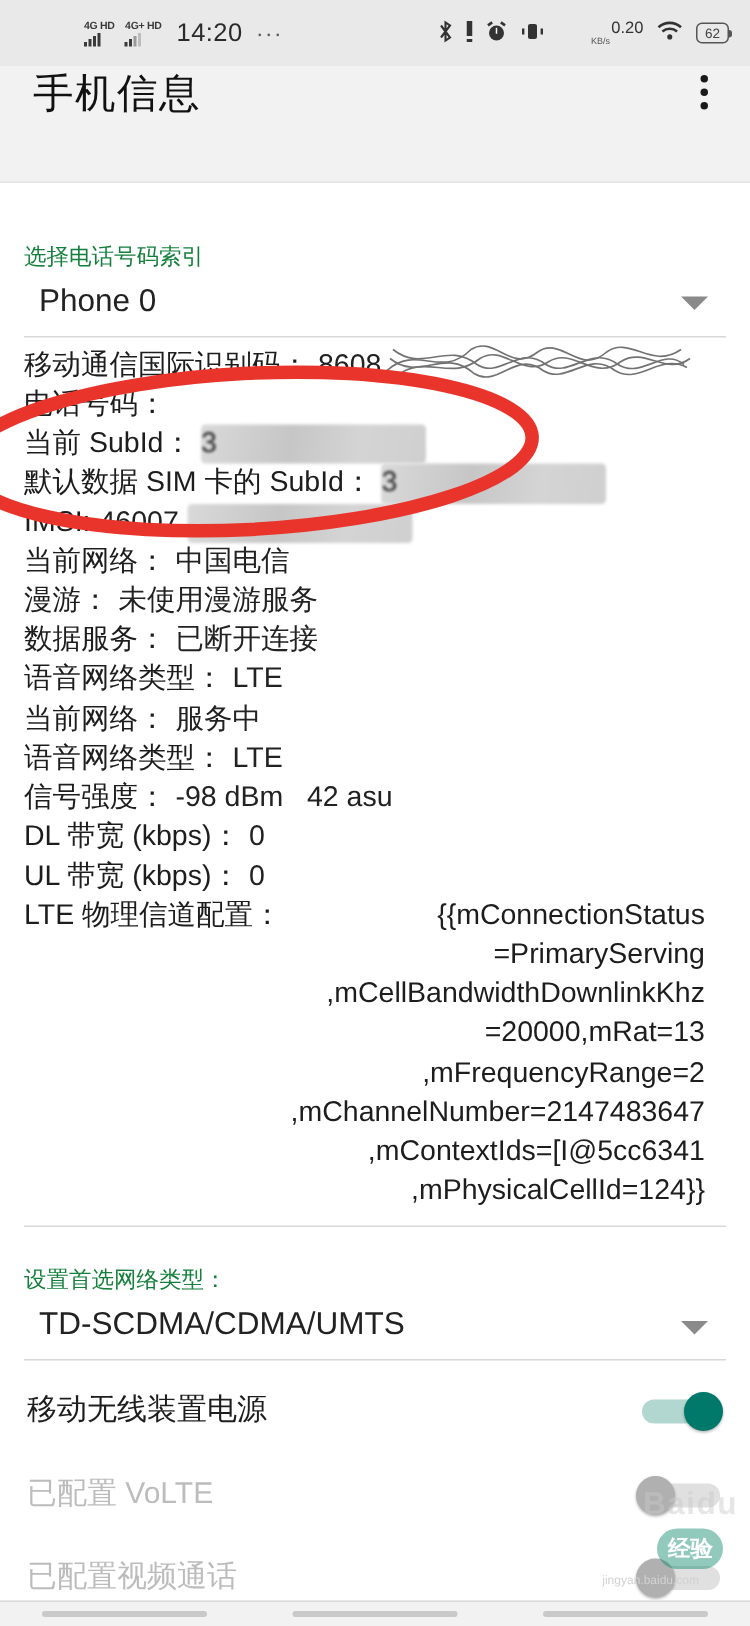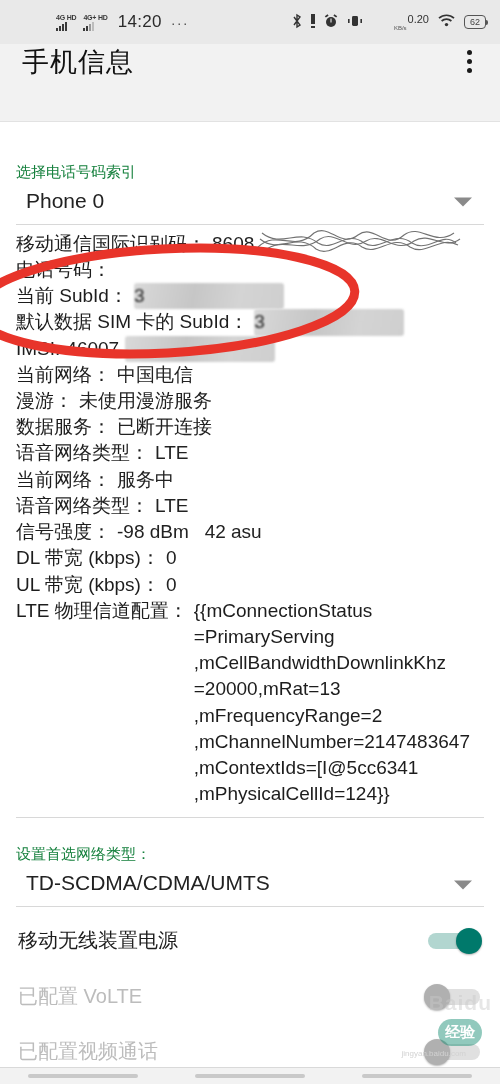--- a/index.html
+++ b/index.html
@@ -105,21 +105,21 @@
   }
   .scribble {
     display:inline-block; position:relative; min-width: 180px; height: 22px;
     vertical-align: middle;
   }
   .scribble svg { position:absolute; left:0; top:-6px; }
   .imei-ghost { color:#b9b9b9; }
 
   .multiline { display: flex; }
   .multiline .k { white-space: pre; }
-  .multiline .v { margin-left: 6px; white-space: pre-line; }
+  .multiline .v { margin-left: 6px; white-space: pre-line; text-align: right; }
 
   .divider { height:1px; background:#d8d8d8; margin: 10px 0 8px 0; }
 
   
   .toggle-row {
     display:flex; align-items:center;
     padding: 14px 2px;
     font-size: 20px;
   }
   .toggle-row.disabled { color: #bcbcbc; }

